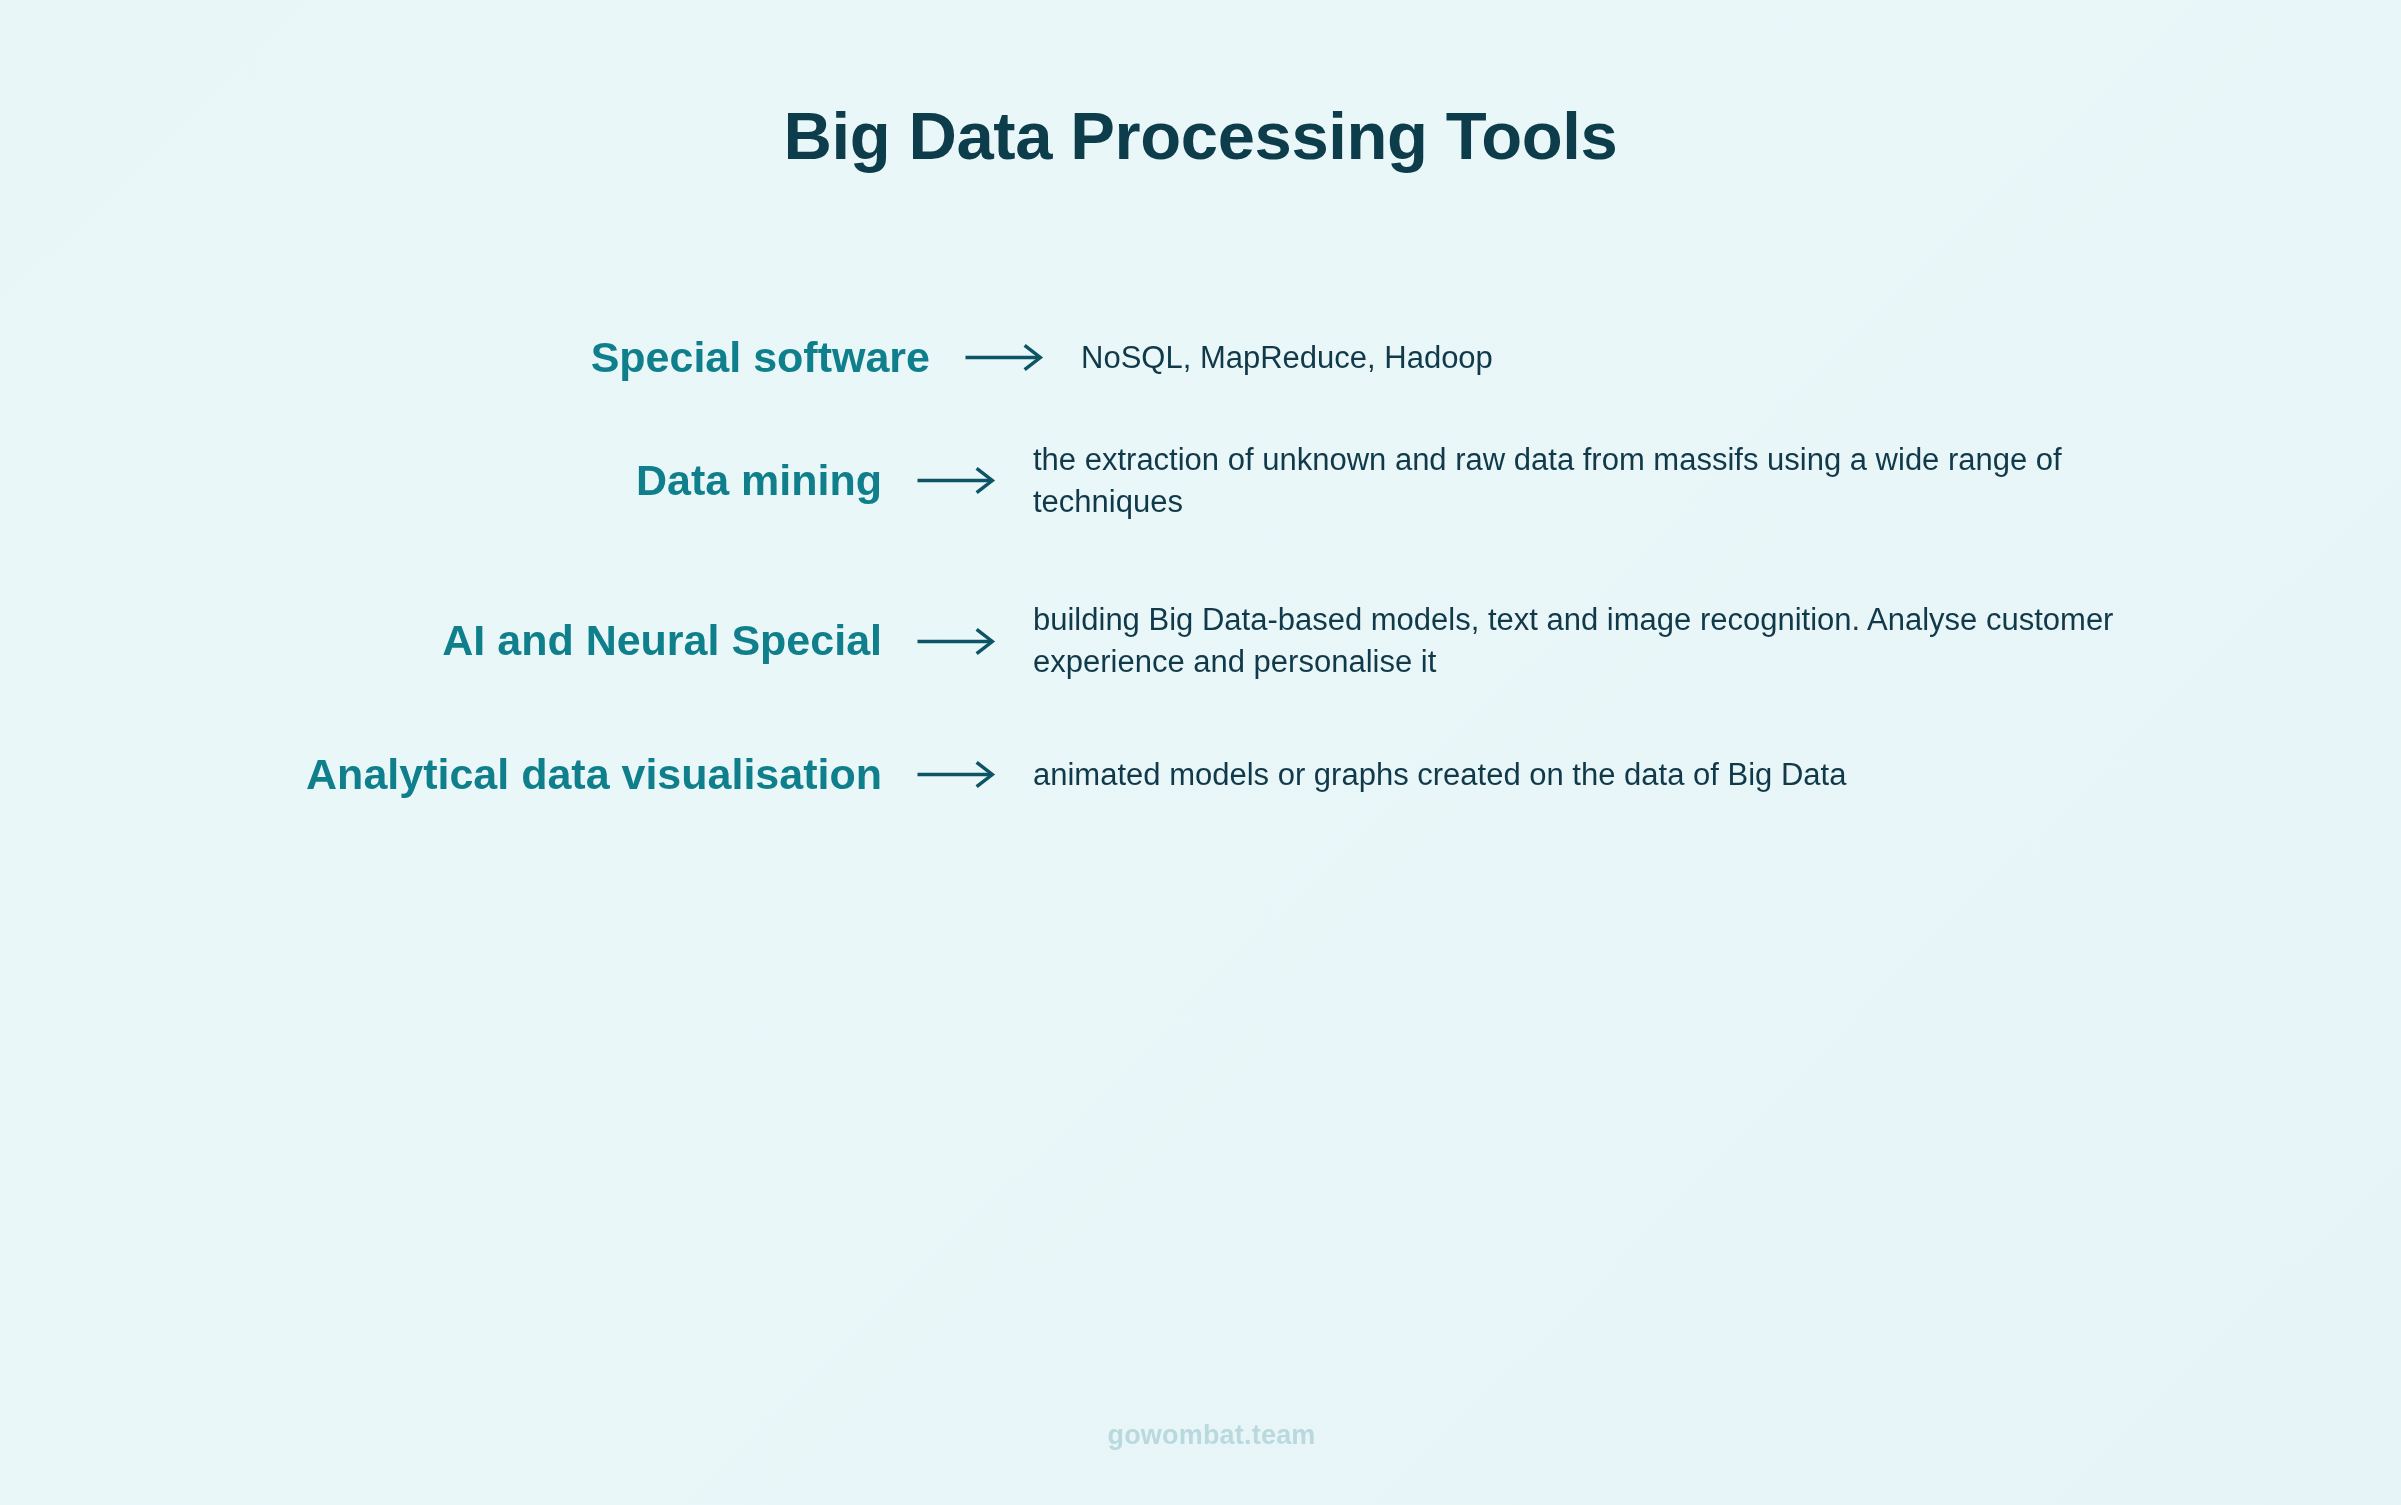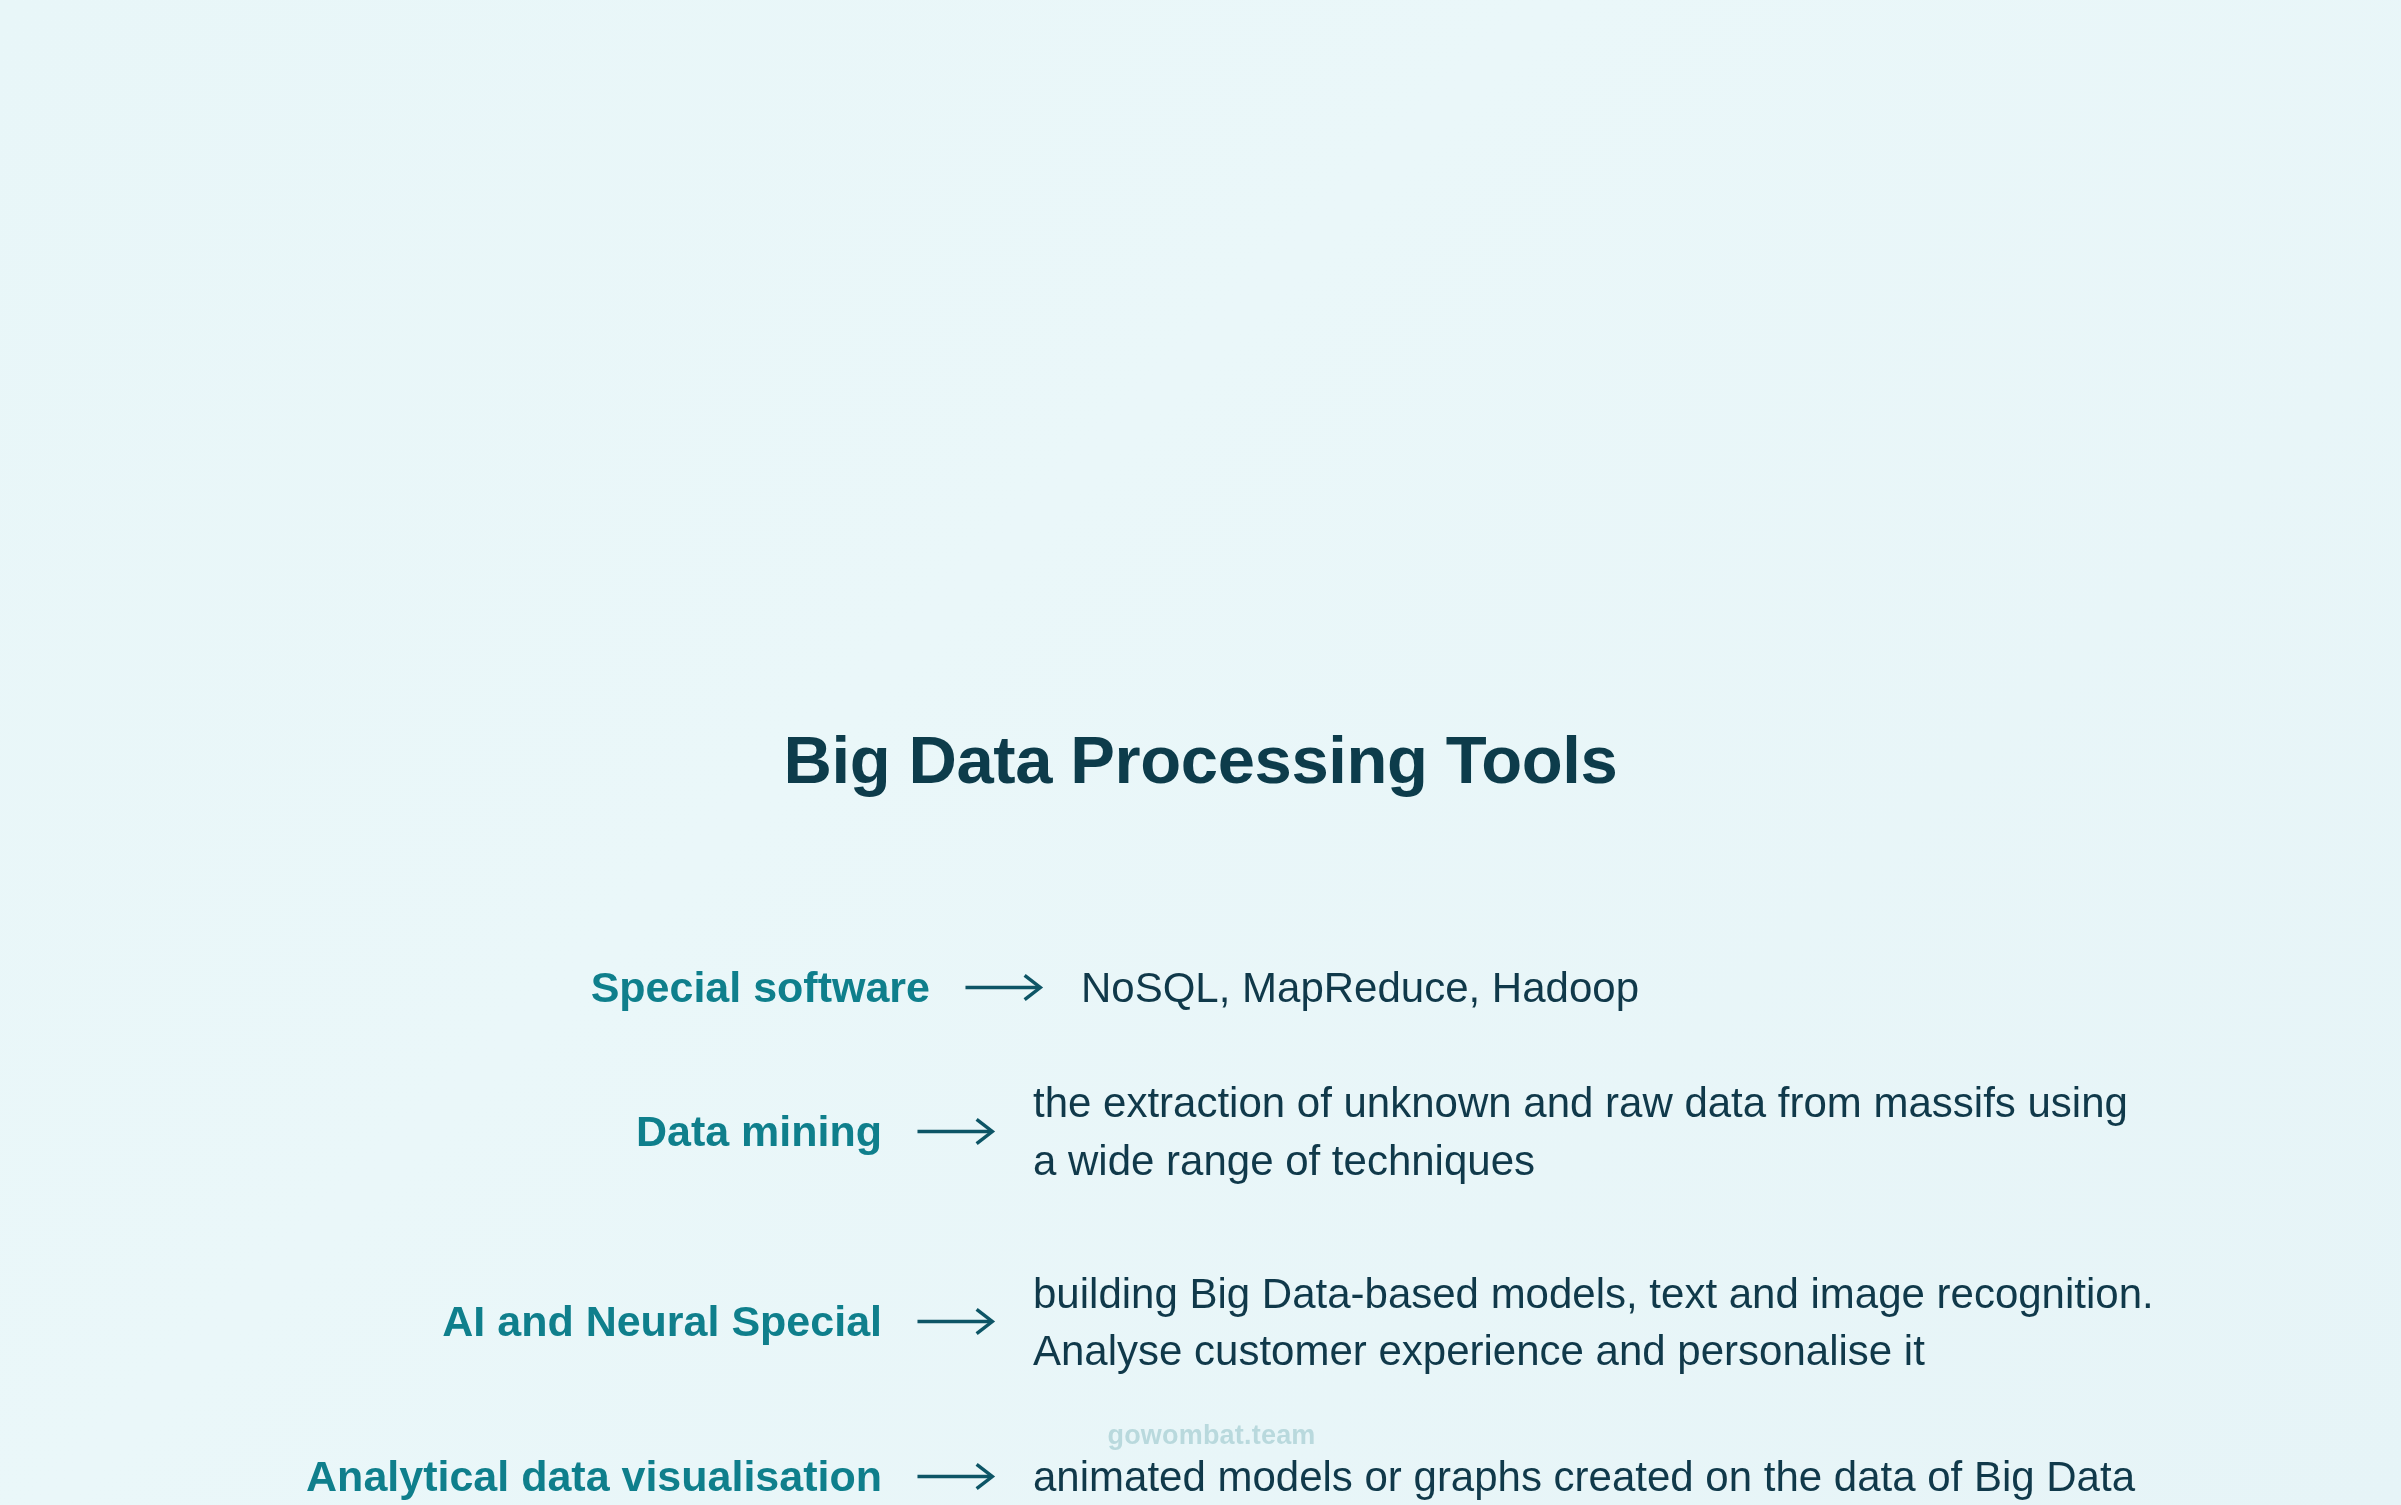--- a/index.html
+++ b/index.html
@@ -14,21 +14,20 @@
     overflow: hidden;
     position: relative;
   }
   .slide {
     width: 2401px;
     height: 1505px;
     box-sizing: border-box;
     position: relative;
     display: flex;
     flex-direction: column;
-    justify-content: flex-end;
   }
   .title {
     text-align: center;
     color: #0d3c4b;
     font-size: 67px;
     font-weight: bold;
     letter-spacing: -0.4px;
     margin-top: 97px;
     margin-bottom: 0;
   }
@@ -60,21 +59,21 @@
     color: #0d5566;
     font-size: 48px;
     line-height: 1;
   }
   .row-arrow svg {
     display: block;
   }
   .row-desc {
     flex: 1;
     color: #10394a;
-    font-size: 42px;
+    font-size: 31px;
     line-height: 1.36;
     max-width: 1125px;
     padding-right: 35px;
   }
   .row-1 { margin-bottom: 58px; padding-left: 48px; }
   .row-2 { margin-bottom: 76px; }
   .row-3 { margin-bottom: 69px; }
 
   .footer {
     position: absolute;

